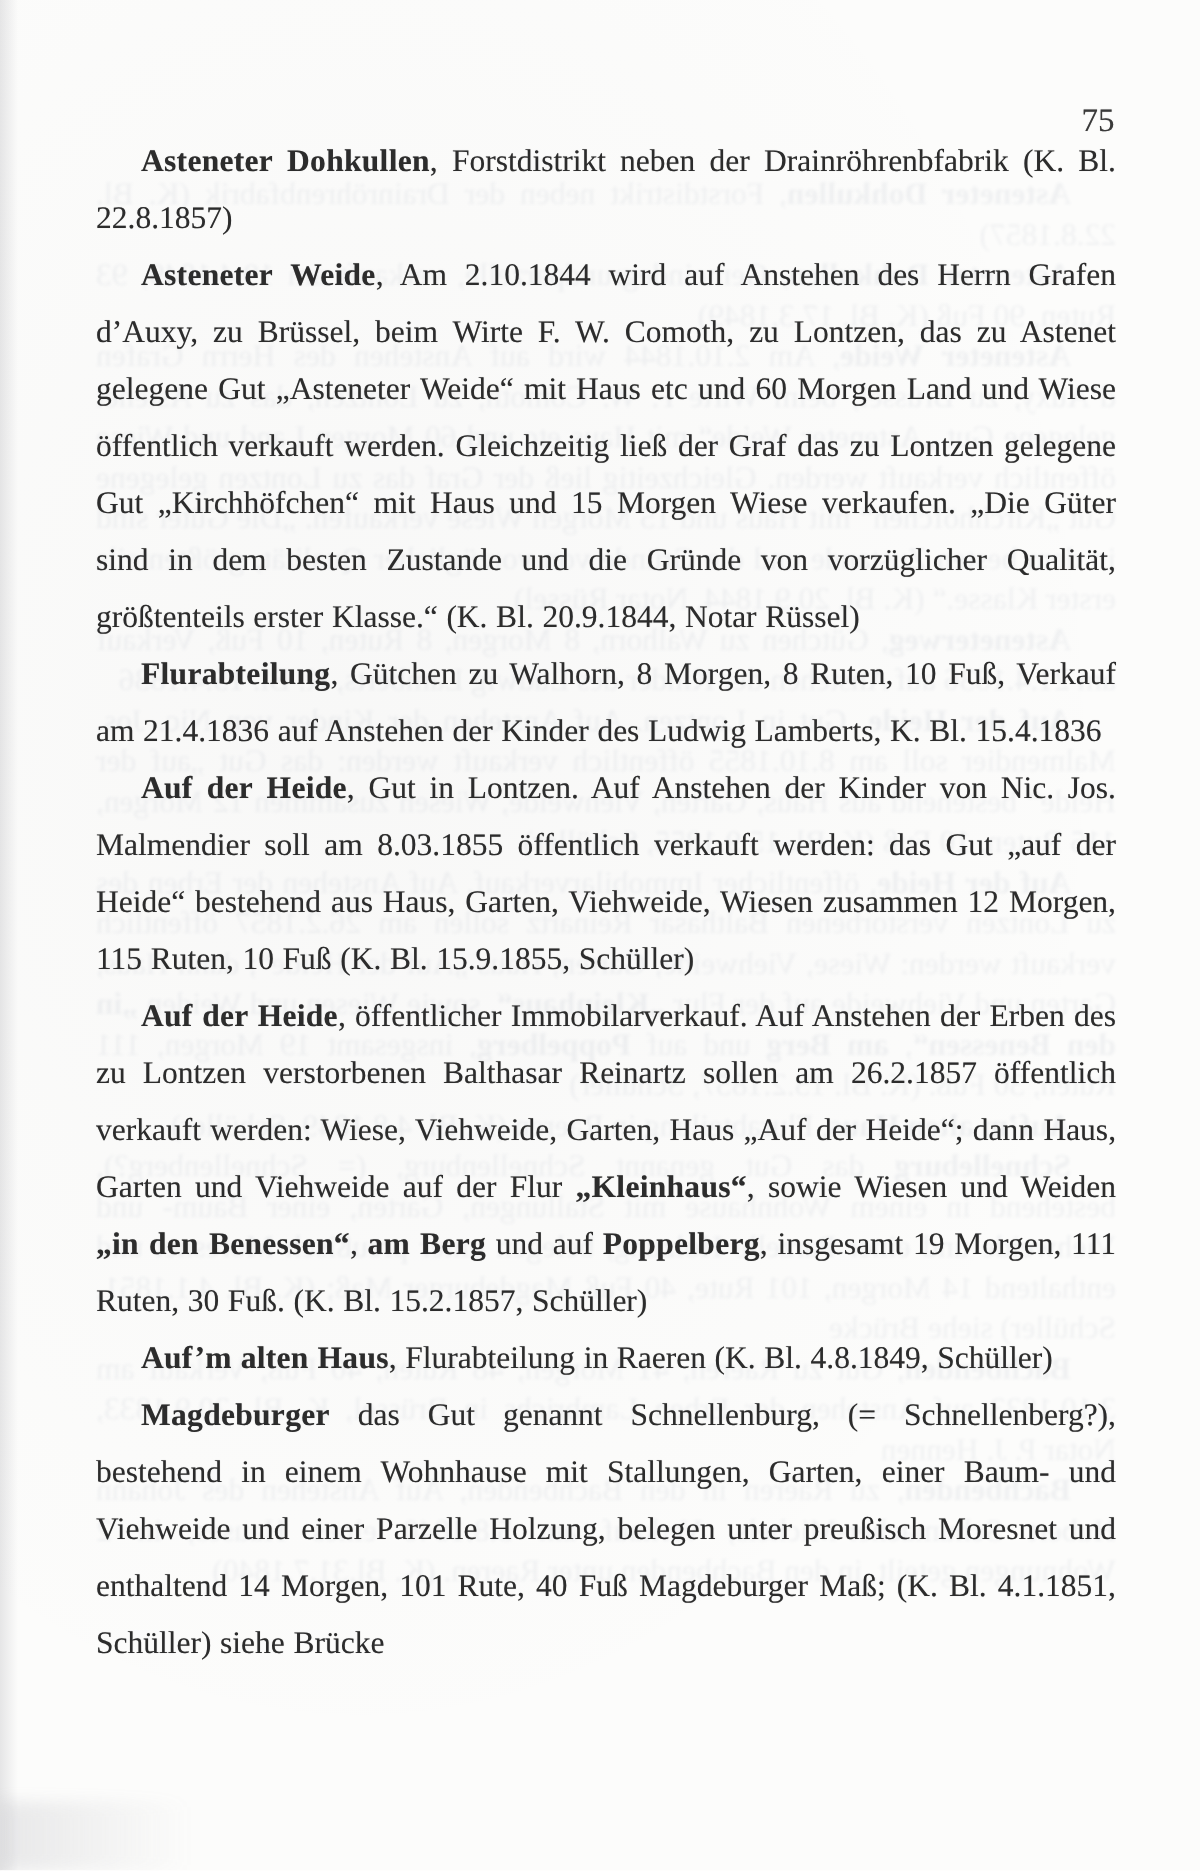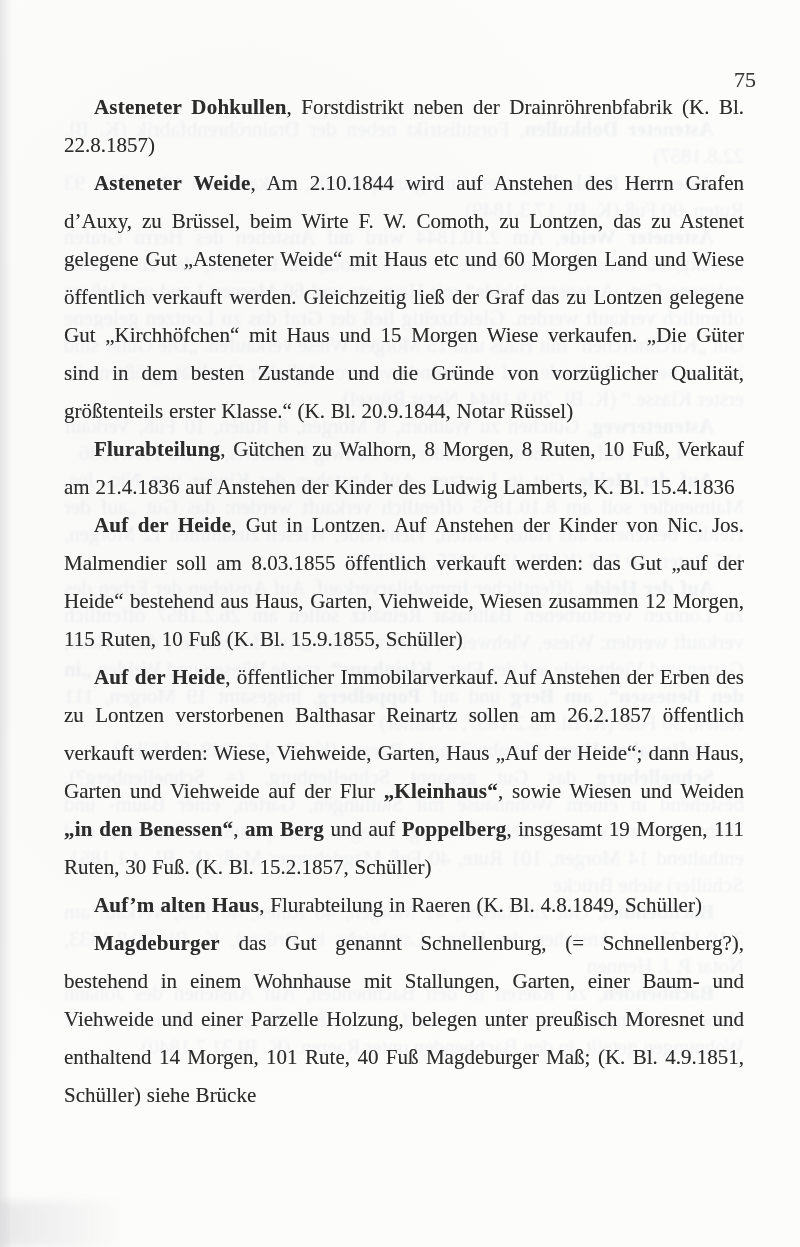--- a/index.html
+++ b/index.html
@@ -48,21 +48,21 @@
     line-height: 27px;
     text-align: justify;
     pointer-events: none;
     user-select: none;
   }
   .bleed p { margin: 0; text-indent: 30px; }
 
   .page-number {
     position: absolute;
     top: 67px;
-    right: 44px;
+    right: 57px;
     font-size: 22px;
     color: #3a3a3a;
     text-shadow: 0 0 0.5px rgba(40,40,40,0.45);
   }
   .text-block {
     position: absolute;
     left: 64px;
     top: 88px;
     width: 680px;
     font-size: 21px;
@@ -102,18 +102,18 @@
 
   <div class="page-number">75</div>
 
   <div class="text-block" id="entries">
       <p><b>Asteneter Dohkullen</b><span>, Forstdistrikt neben der Drainröhrenbfabrik (K. Bl. 22.8.1857)</span></p>
       <p><b>Asteneter Weide</b><span>, Am 2.10.1844 wird auf Anstehen des Herrn Grafen d’Auxy, zu Brüssel, beim Wirte F. W. Comoth, zu Lontzen, das zu Astenet gelegene Gut „Asteneter Weide“ mit Haus etc und 60 Morgen Land und Wiese öffentlich verkauft werden. Gleichzeitig ließ der Graf das zu Lontzen gelegene Gut „Kirchhöfchen“ mit Haus und 15 Morgen Wiese verkaufen. „Die Güter sind in dem besten Zustande und die Gründe von vorzüglicher Qualität, größtenteils erster Klasse.“ (K. Bl. 20.9.1844, Notar Rüssel)</span></p>
       <p><b>Flurabteilung</b><span>, Gütchen zu Walhorn, 8 Morgen, 8 Ruten, 10 Fuß, Verkauf am 21.4.1836 auf Anstehen der Kinder des Ludwig Lamberts, K. Bl. 15.4.1836</span></p>
       <p><b>Auf der Heide</b><span>, Gut in Lontzen. Auf Anstehen der Kinder von Nic. Jos. Malmendier soll am 8.03.1855 öffentlich verkauft werden: das Gut „auf der Heide“ bestehend aus Haus, Garten, Viehweide, Wiesen zusammen 12 Morgen, 115 Ruten, 10 Fuß (K. Bl. 15.9.1855, Schüller)</span></p>
       <p><b>Auf der Heide</b><span>, öffentlicher Immobilarverkauf. Auf Anstehen der Erben des zu Lontzen verstorbenen Balthasar Reinartz sollen am 26.2.1857 öffentlich verkauft werden: Wiese, Viehweide, Garten, Haus „Auf der Heide“; dann Haus, Garten und Viehweide auf der Flur </span><b>„Kleinhaus“</b><span>, sowie Wiesen und Weiden </span><b>„in den Benessen“</b><span>, </span><b>am Berg</b><span> und auf </span><b>Poppelberg</b><span>, insgesamt 19 Morgen, 111 Ruten, 30 Fuß. (K. Bl. 15.2.1857, Schüller)</span></p>
       <p><b>Auf’m alten Haus</b><span>, Flurabteilung in Raeren (K. Bl. 4.8.1849, Schüller)</span></p>
-      <p><b>Magdeburger</b><span> das Gut genannt Schnellenburg, (= Schnellenberg?), bestehend in einem Wohnhause mit Stallungen, Garten, einer Baum- und Viehweide und einer Parzelle Holzung, belegen unter preußisch Moresnet und enthaltend 14 Morgen, 101 Rute, 40 Fuß Magdeburger Maß; (K. Bl. 4.9.1851, Schüller) siehe Brücke</span></p>
+      <p><b>Magdeburger</b><span> das Gut genannt Schnellenburg, (= Schnellenberg?), bestehend in einem Wohnhause mit Stallungen, Garten, einer Baum- und Viehweide und einer Parzelle Holzung, belegen unter preußisch Moresnet und enthaltend 14 Morgen, 101 Rute, 40 Fuß Magdeburger Maß; (K. Bl. 4.1.1851, Schüller) siehe Brücke</span></p>
     </div>
 
   <div class="edge-left"></div>
   <div class="corner-bl"></div>
 </div>
 
 </body></html>

